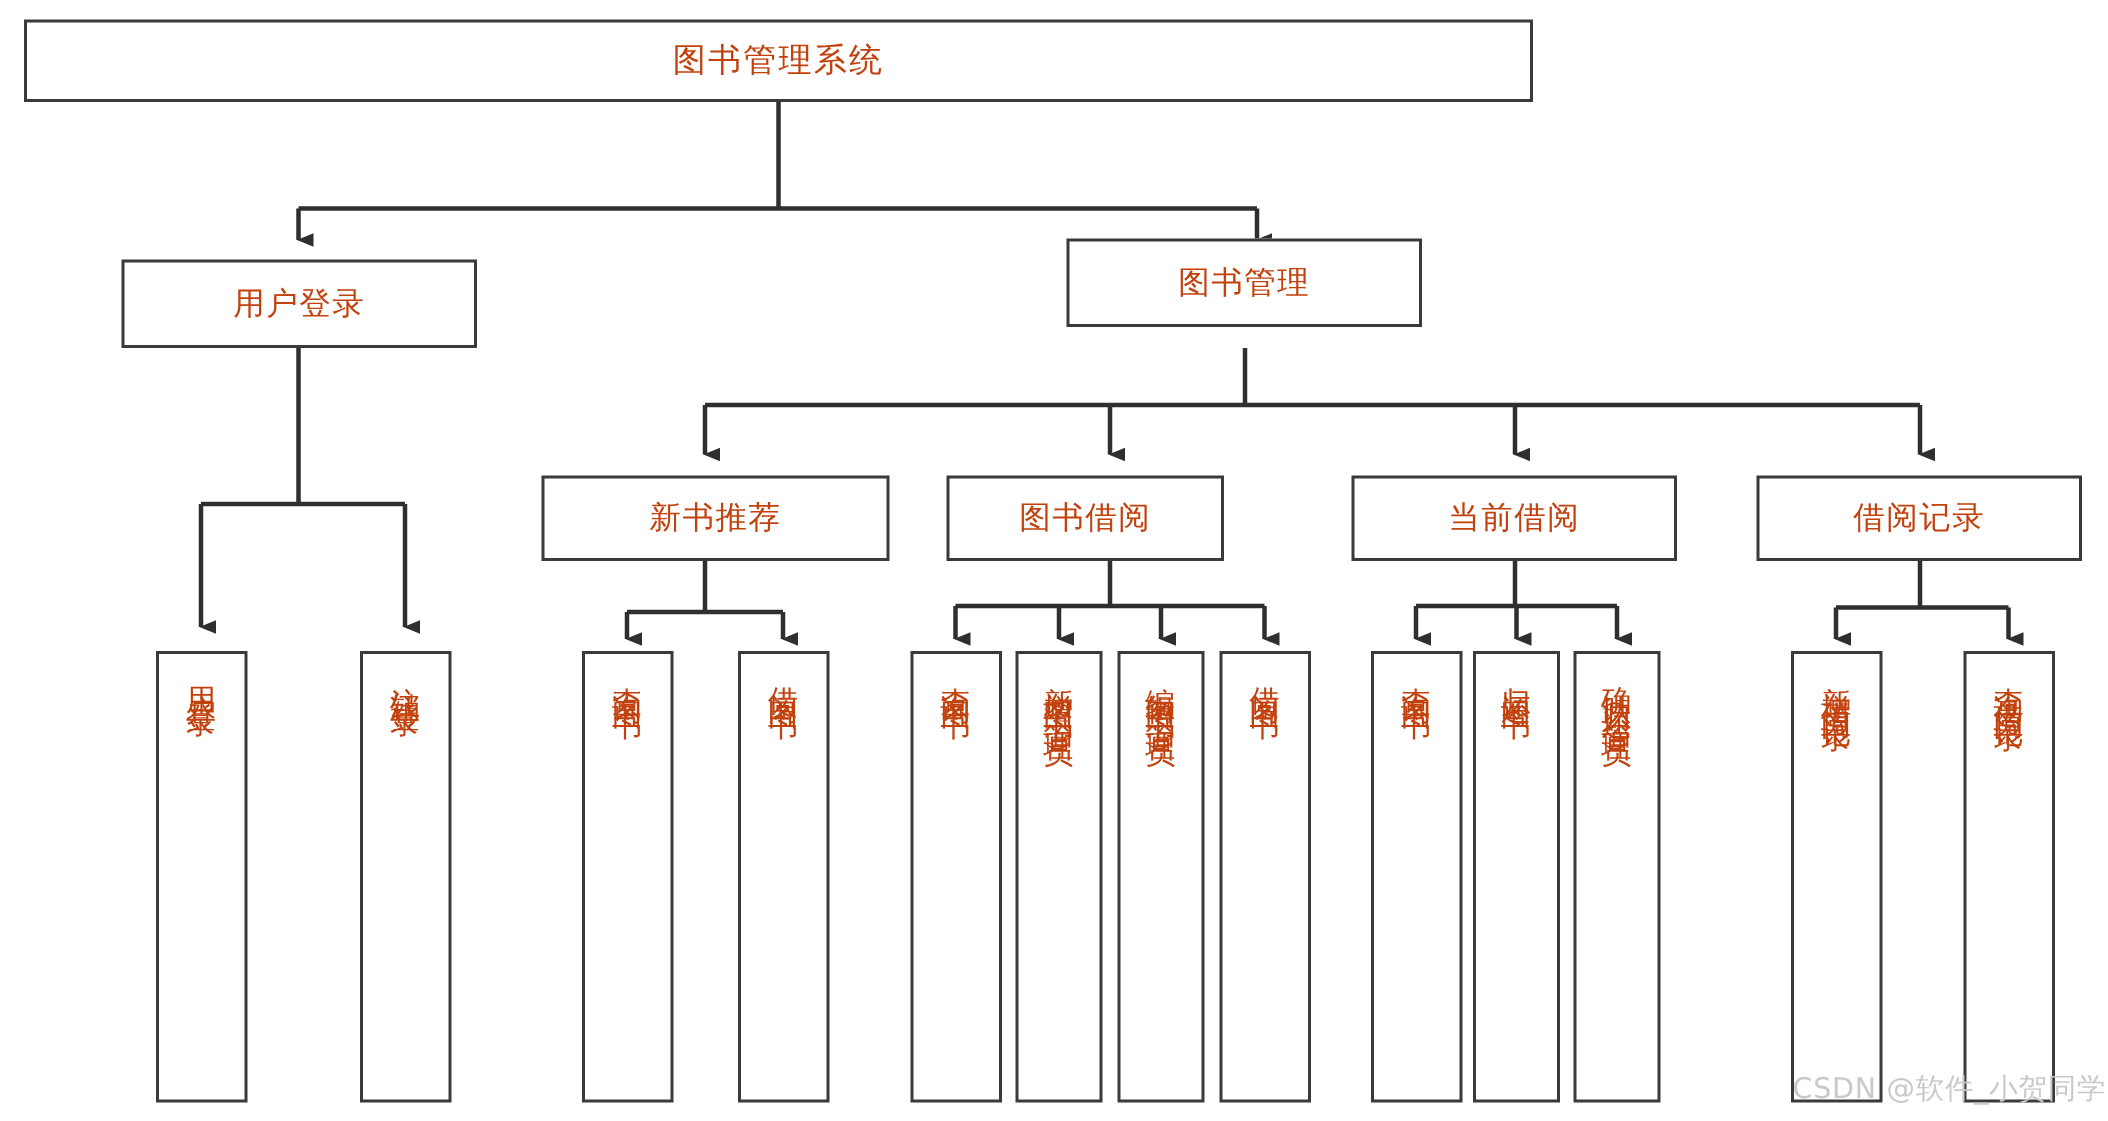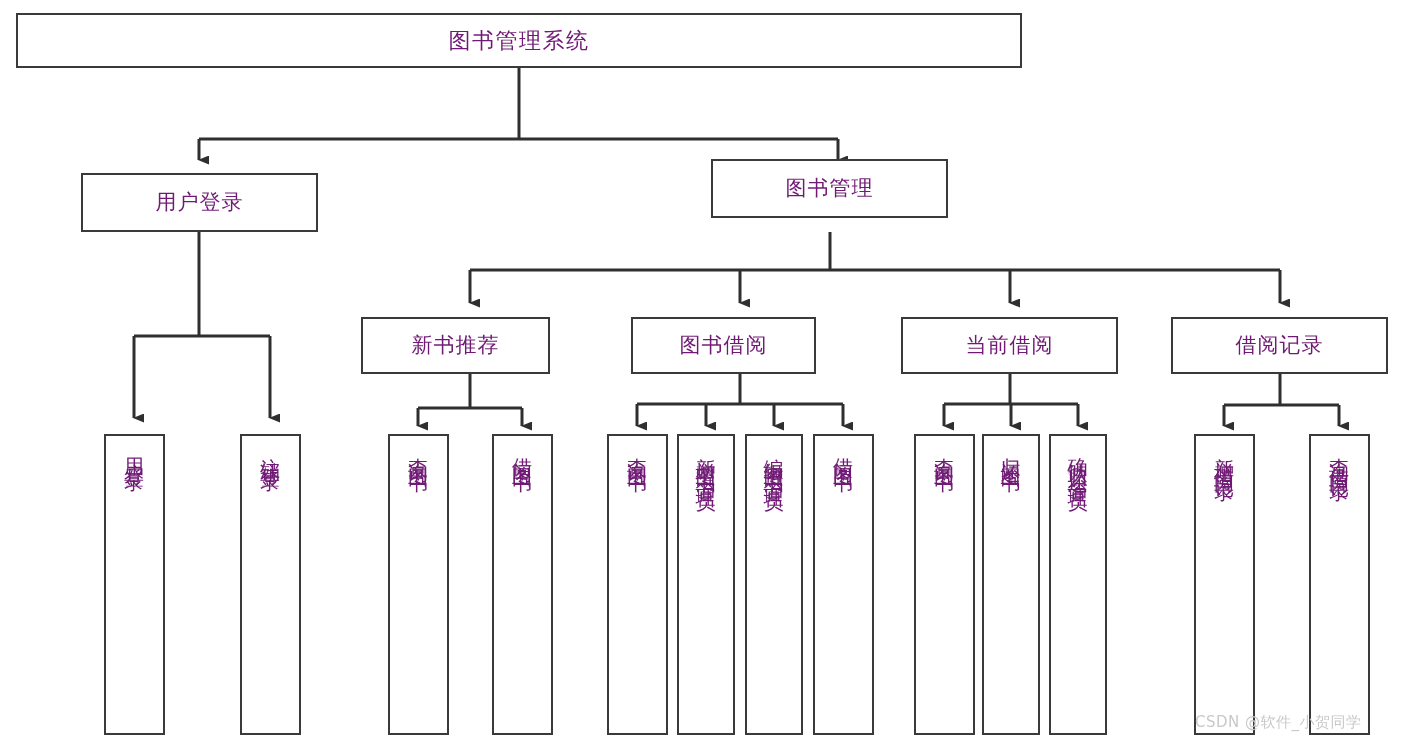--- a/index.html
+++ b/index.html
@@ -33,21 +33,21 @@
     display: flex;
     align-items: center;
     justify-content: center;
     color: #1d1d1d;
     z-index: 2;
   }
   .node-label {
     display: block;
     text-align: right;
     line-height: 1.08;
-    color: #701a75;
+    color: #c2410c;
     white-space: pre-line;
   }
   
   .node.horiz .node-label {
     font-size: 21px;
     letter-spacing: 1px;
   }
   .node.root .node-label {
     font-size: 22px;
     letter-spacing: 1.5px;
@@ -66,21 +66,21 @@
     max-height: 295px;
     margin: 0 auto;
   }
   .node.vert.tall .node-label {
     max-height: 285px;
   }
   #watermark {
     position: absolute;
     left: 1195px;
     top: 713px;
-    font-size: 15px;
+    font-size: 19px;
     color: #c9c9c9;
     letter-spacing: 0.5px;
     white-space: nowrap;
     z-index: 3;
     font-family: "DejaVu Sans", "Liberation Sans", sans-serif;
   }
 </style>
 </head>
 <body>
 
@@ -142,21 +142,21 @@
     <span class="node-label">图书管理系统</span>
   </div>
 
   <div class="node horiz" style="left:81px; top:173px; width:237px; height:59px;">
     <span class="node-label">用户登录</span>
   </div>
   <div class="node horiz" style="left:711px; top:159px; width:237px; height:59px;">
     <span class="node-label">图书管理</span>
   </div>
 
-  <div class="node horiz" style="left:361px; top:317px; width:189px; height:57px;">
+  <div class="node horiz" style="left:361px; top:317px; width:232px; height:57px;">
     <span class="node-label">新书推荐</span>
   </div>
   <div class="node horiz" style="left:631px; top:317px; width:185px; height:57px;">
     <span class="node-label">图书借阅</span>
   </div>
   <div class="node horiz" style="left:901px; top:317px; width:217px; height:57px;">
     <span class="node-label">当前借阅</span>
   </div>
   <div class="node horiz" style="left:1171px; top:317px; width:217px; height:57px;">
     <span class="node-label">借阅记录</span>

